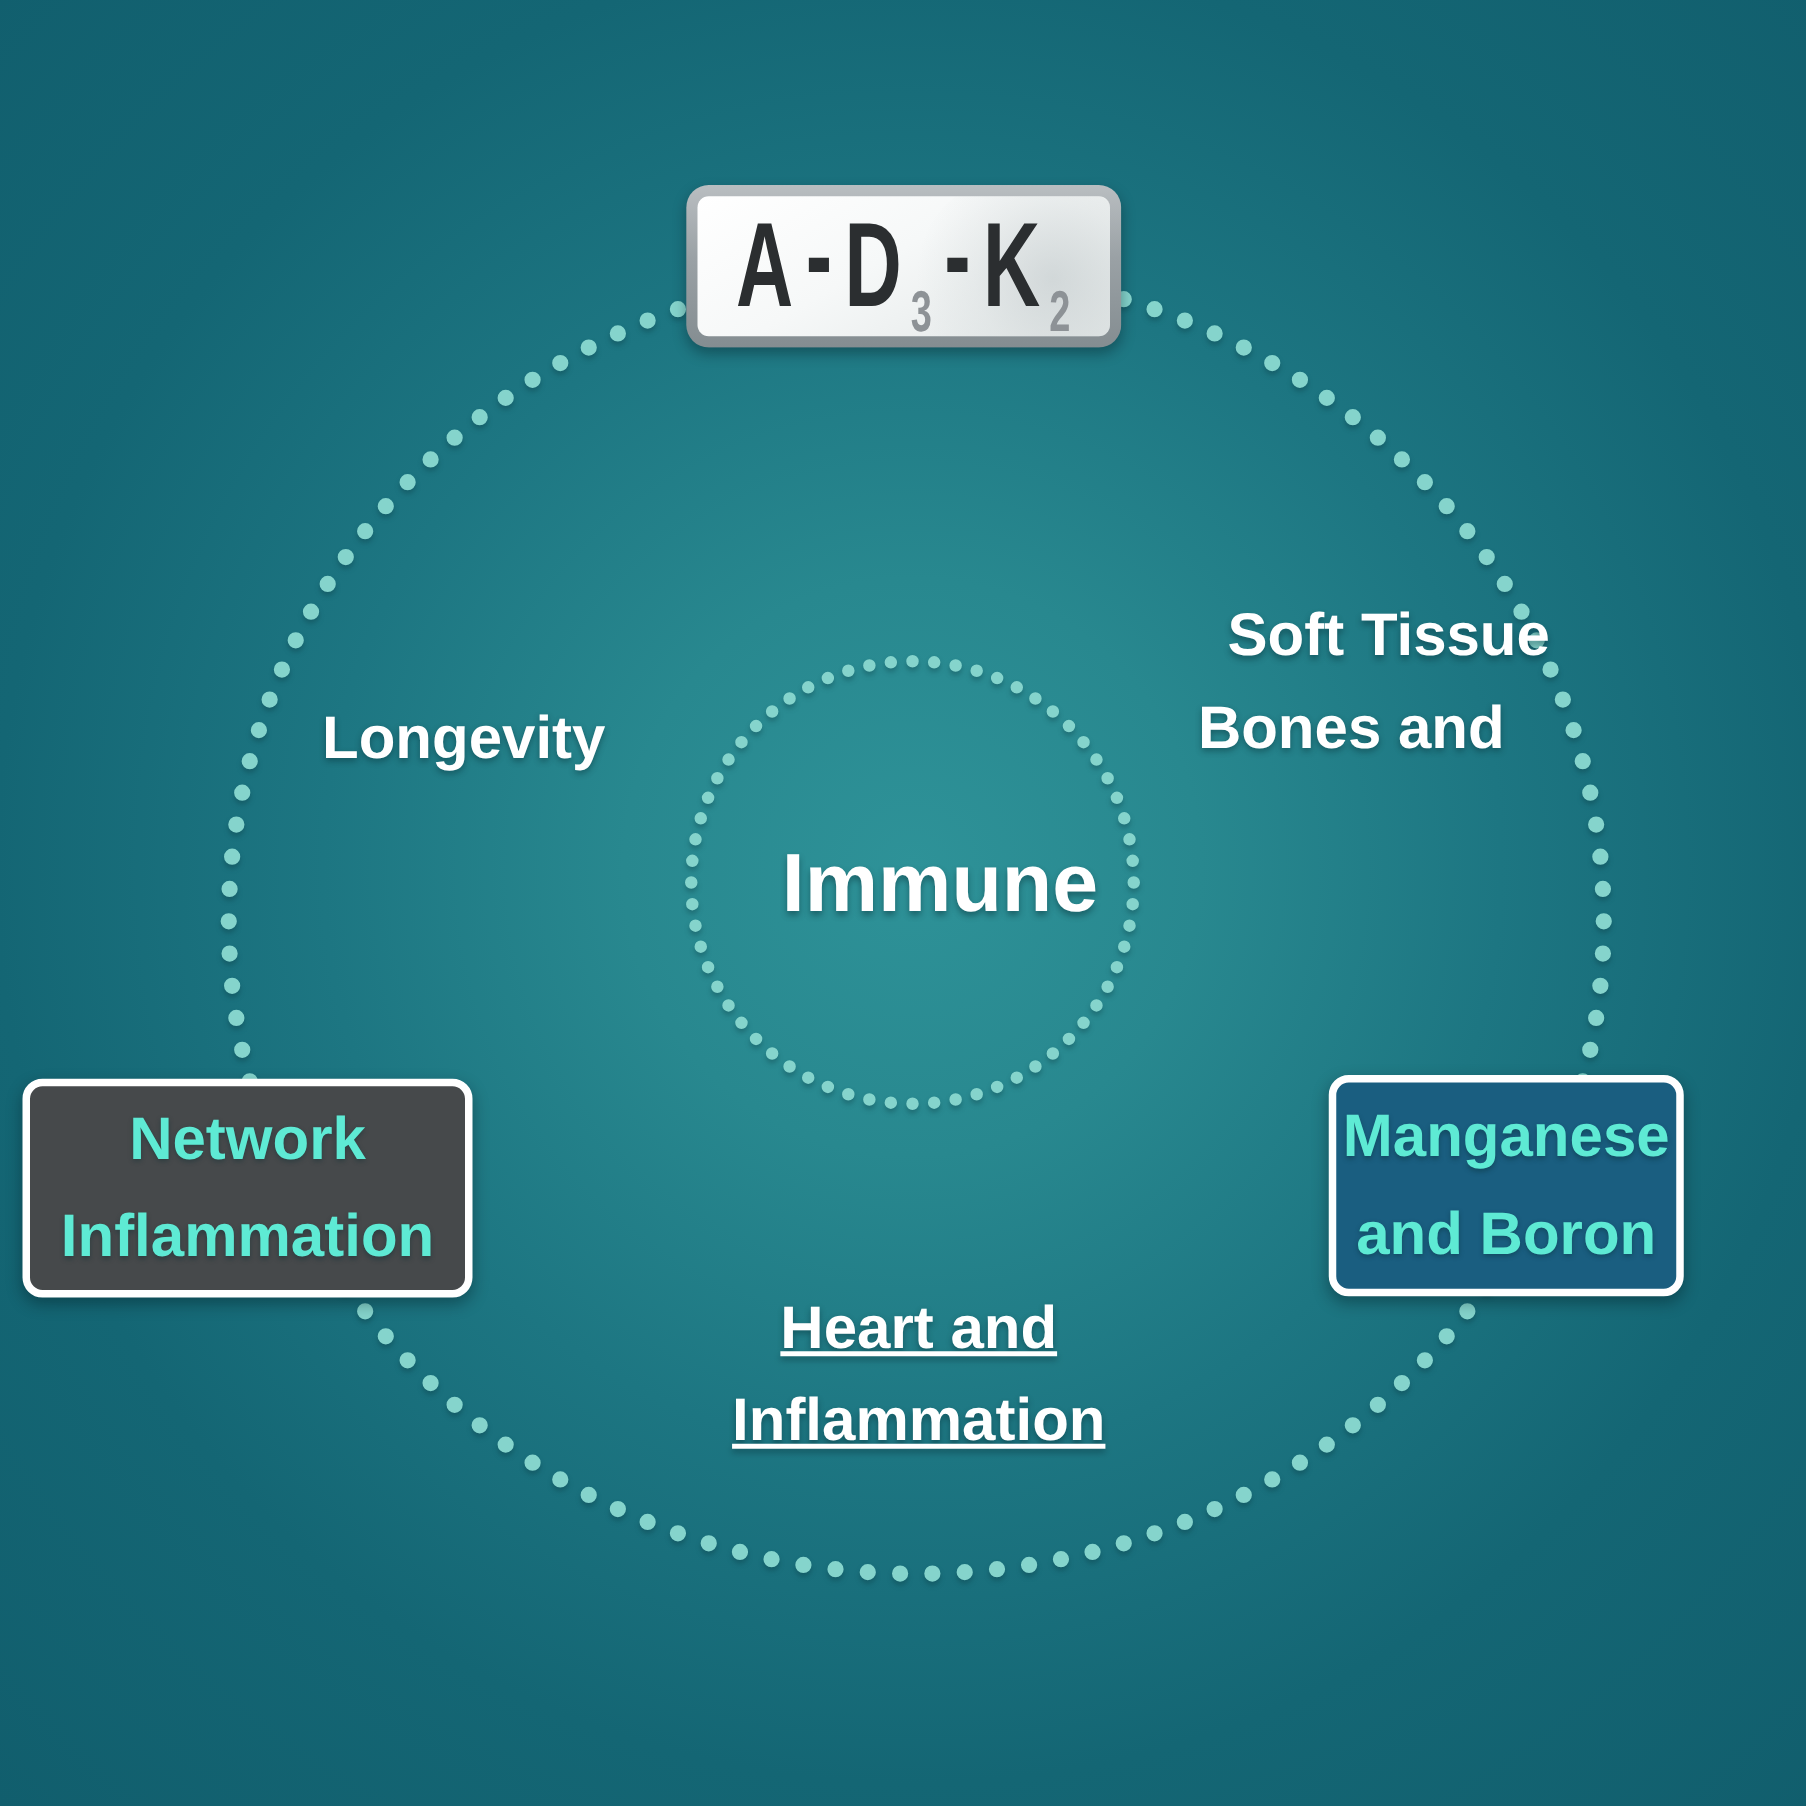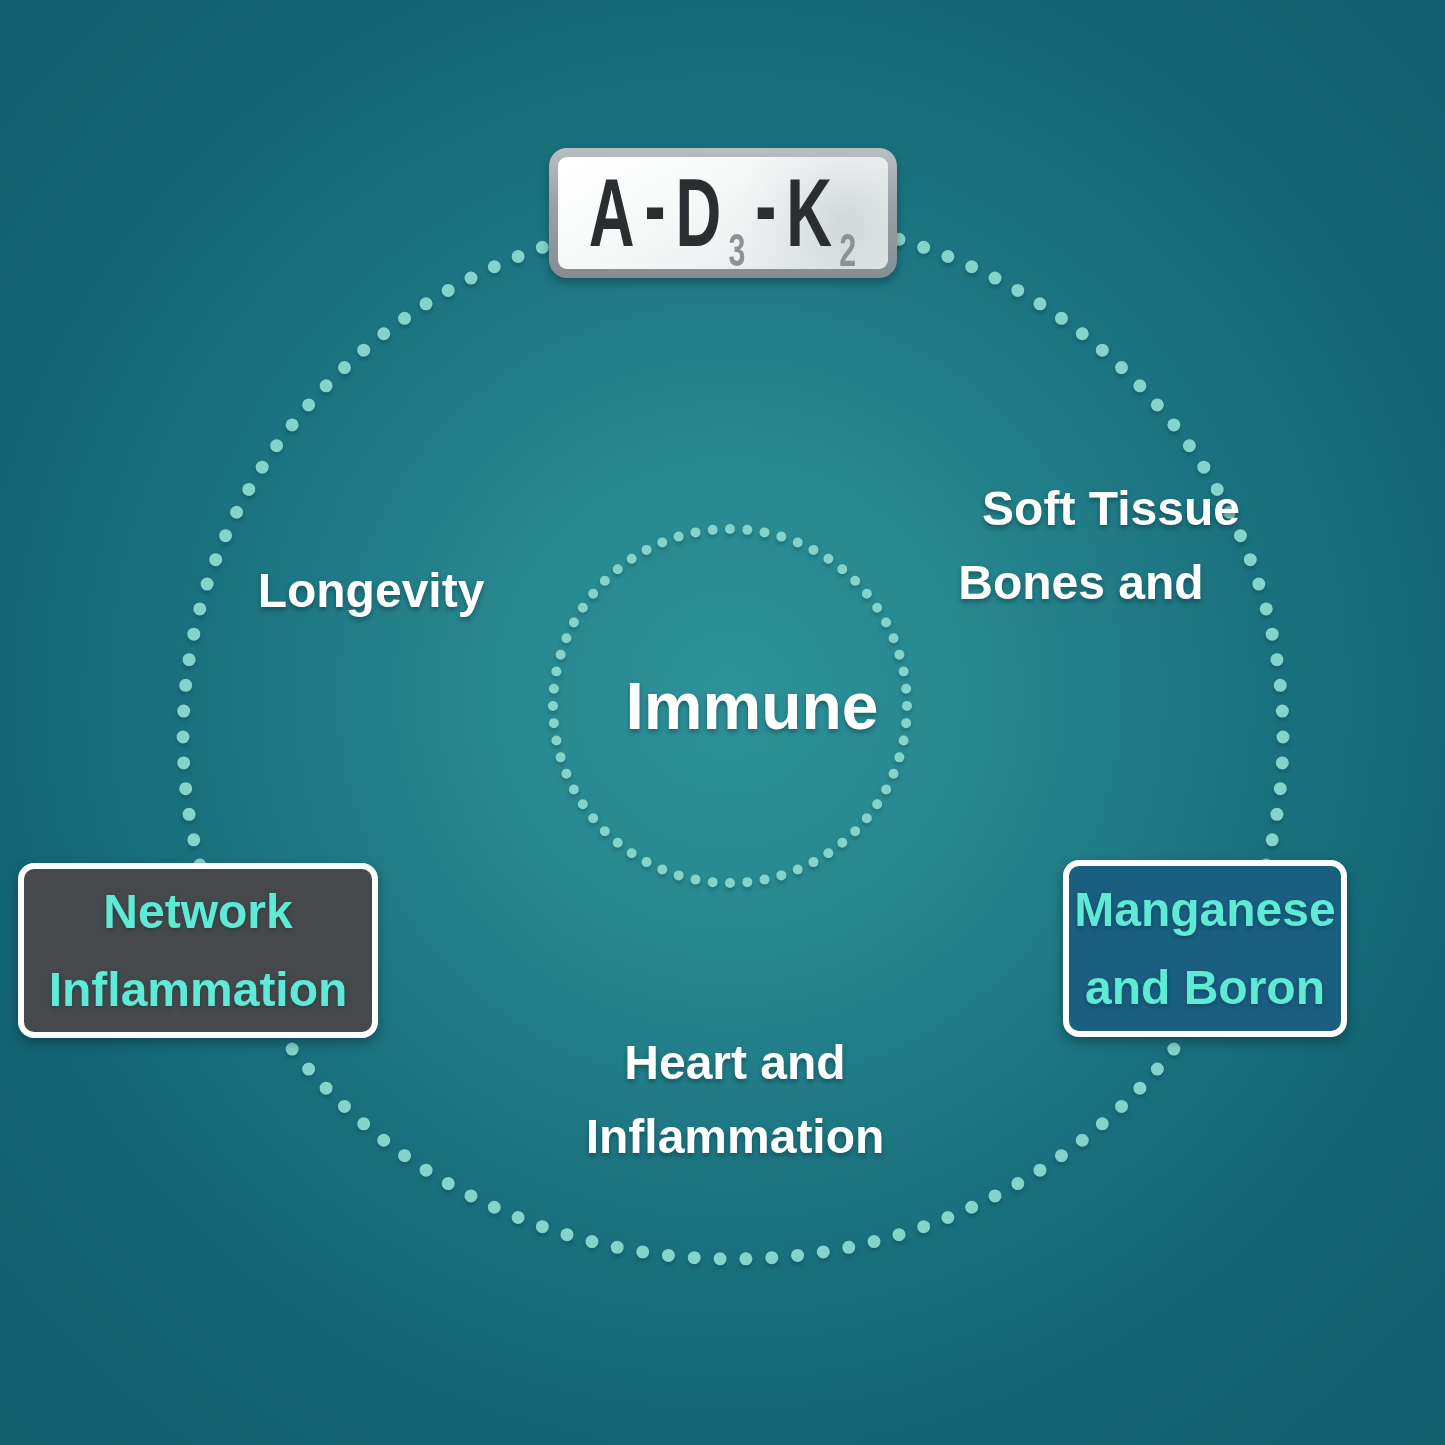--- a/index.html
+++ b/index.html
@@ -42,21 +42,21 @@
     transform: translate(-50%, -50%);
     text-shadow: 0 3px 5px rgba(7, 42, 48, 0.45);
     white-space: nowrap;
   }
   .label .ln { display: block; }
   .label-longevity   { left: 371px;  top: 591px; }
   .label-bones       { left: 1096px; top: 546px; }
   .label-bones .ln1  { transform: translateX(-15px); }
   .label-bones .ln2  { transform: translateX(15px); }
   .label-immune      { left: 752px;  top: 706px; font-size: 66px; }
-  .label-heart       { left: 735px;  top: 1100px; }
+  .label-heart       { left: 735px;  top: 1100px; text-decoration: underline; }
 
   
   .infobox {
     position: absolute;
     box-sizing: border-box;
     border: 6px solid #ffffff;
     border-radius: 16px;
     display: flex;
     flex-direction: column;
     align-items: center;

